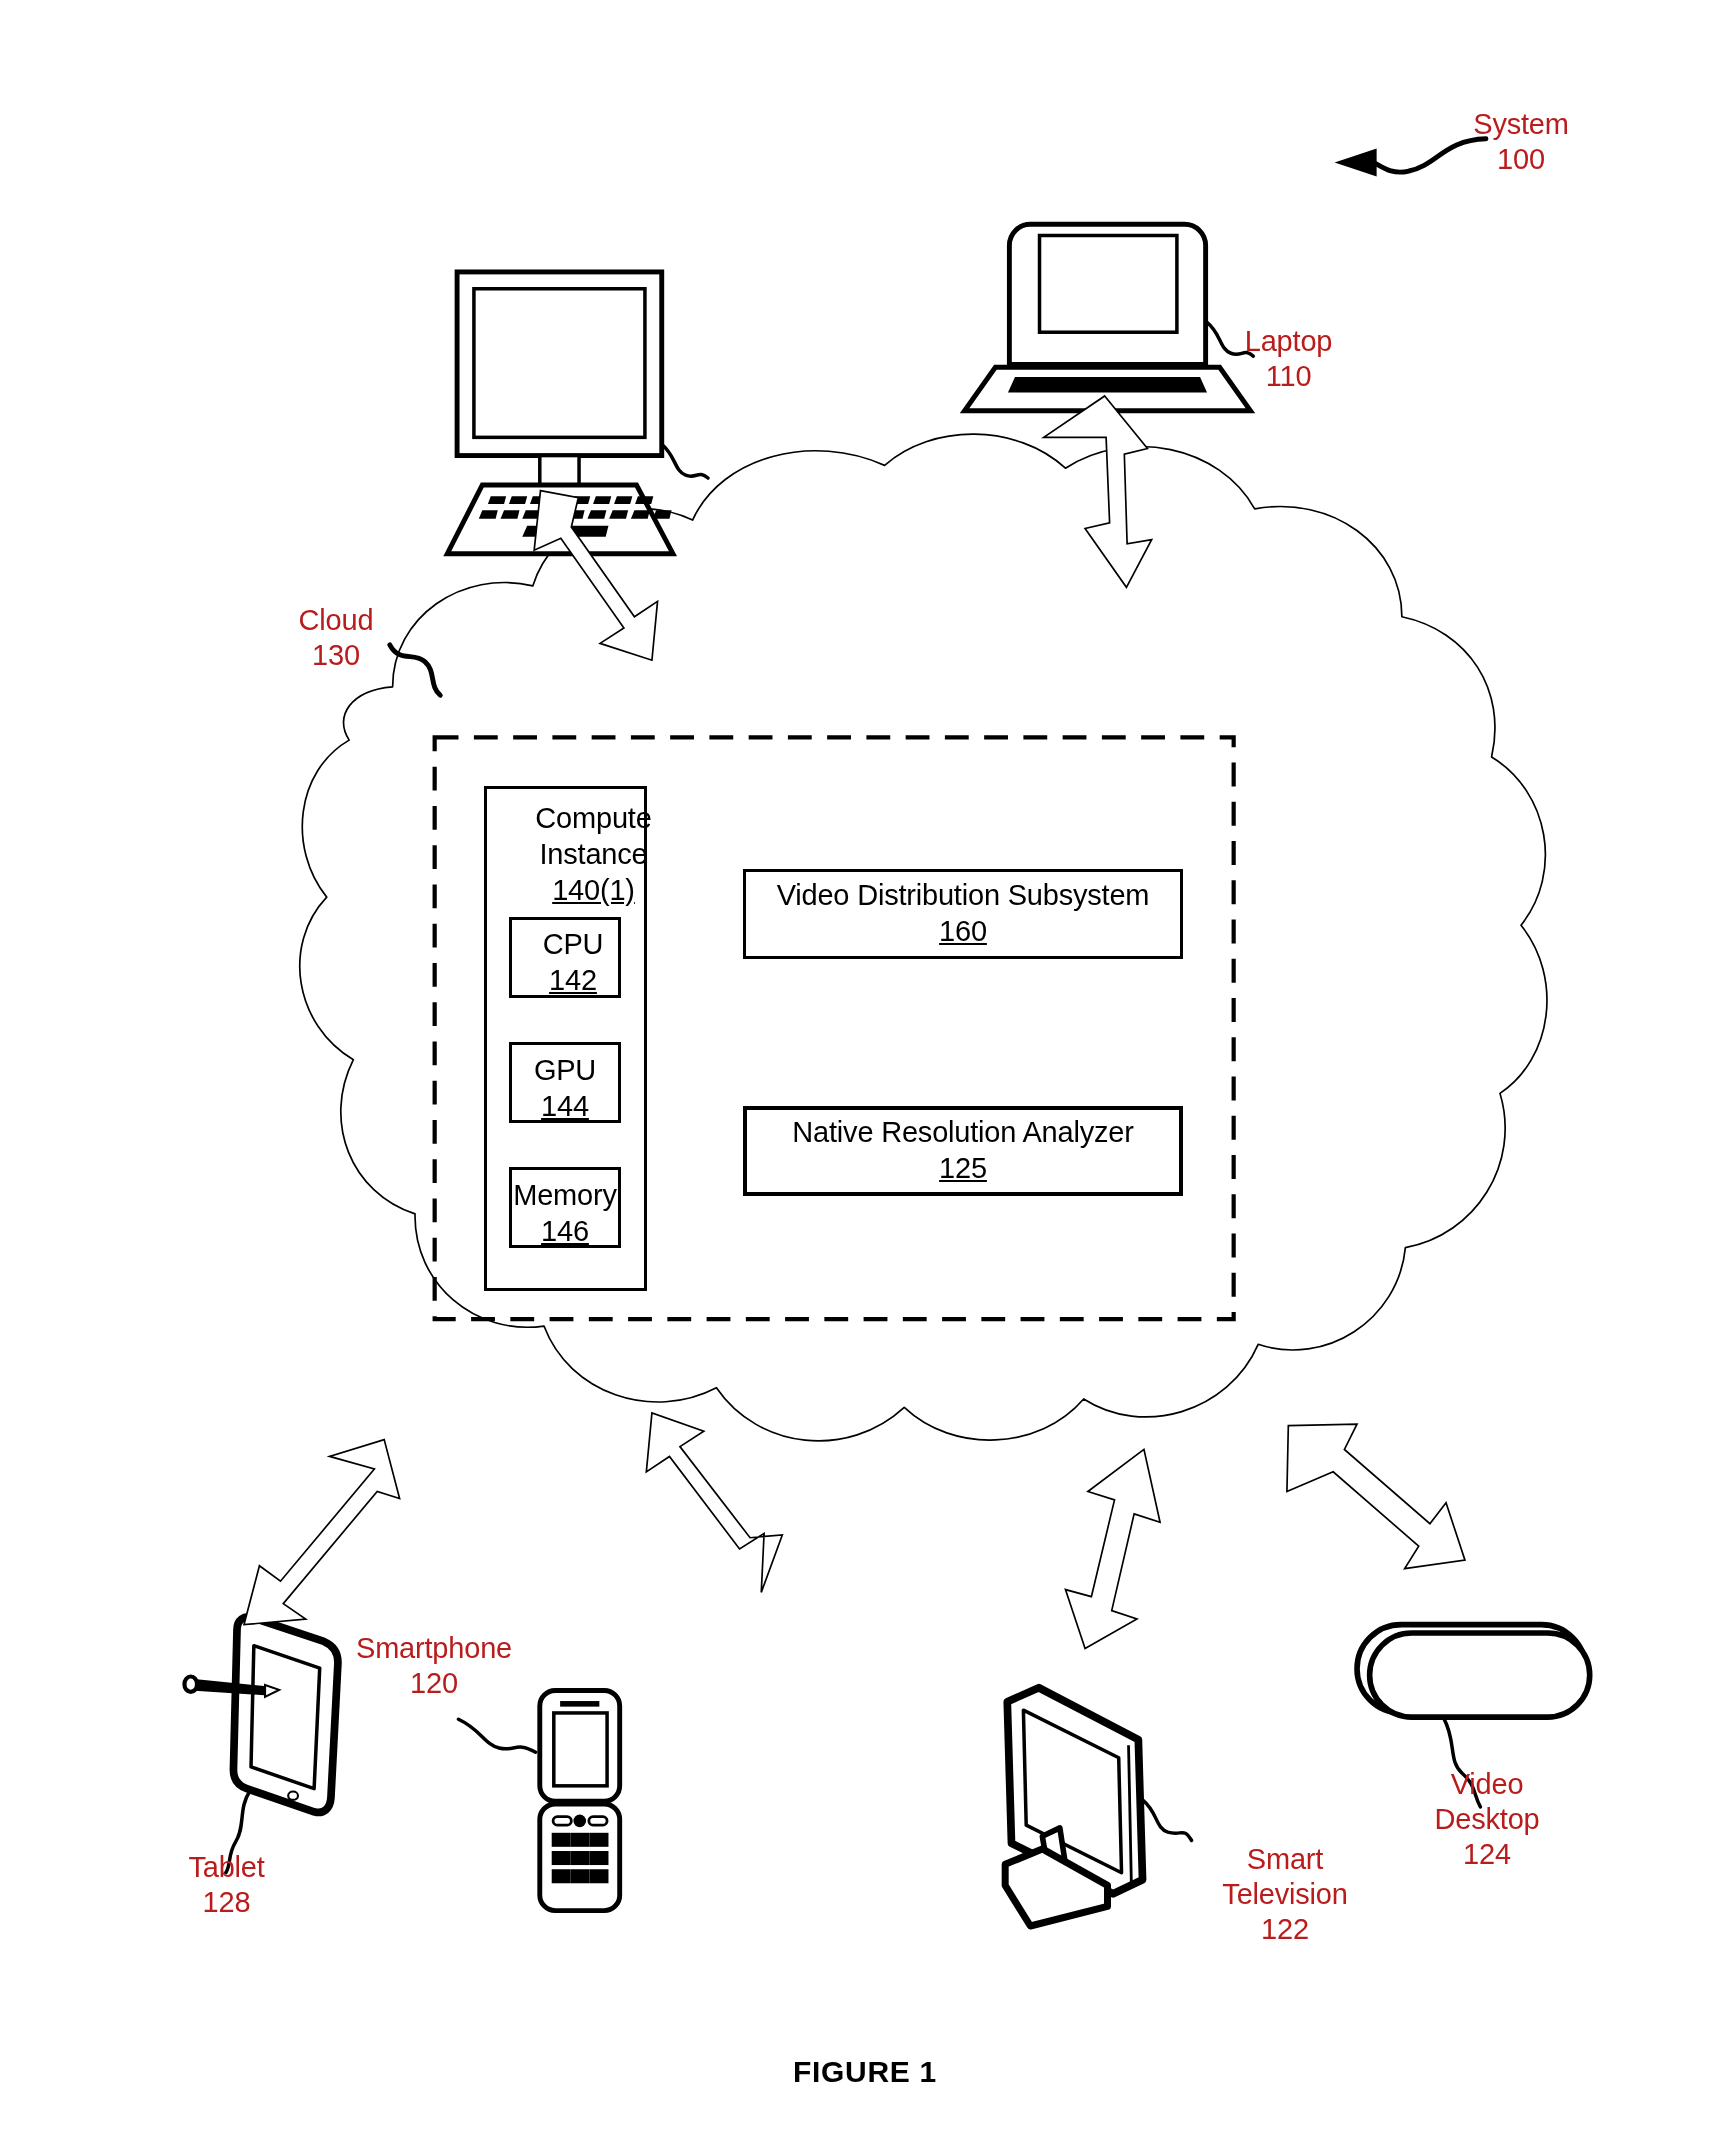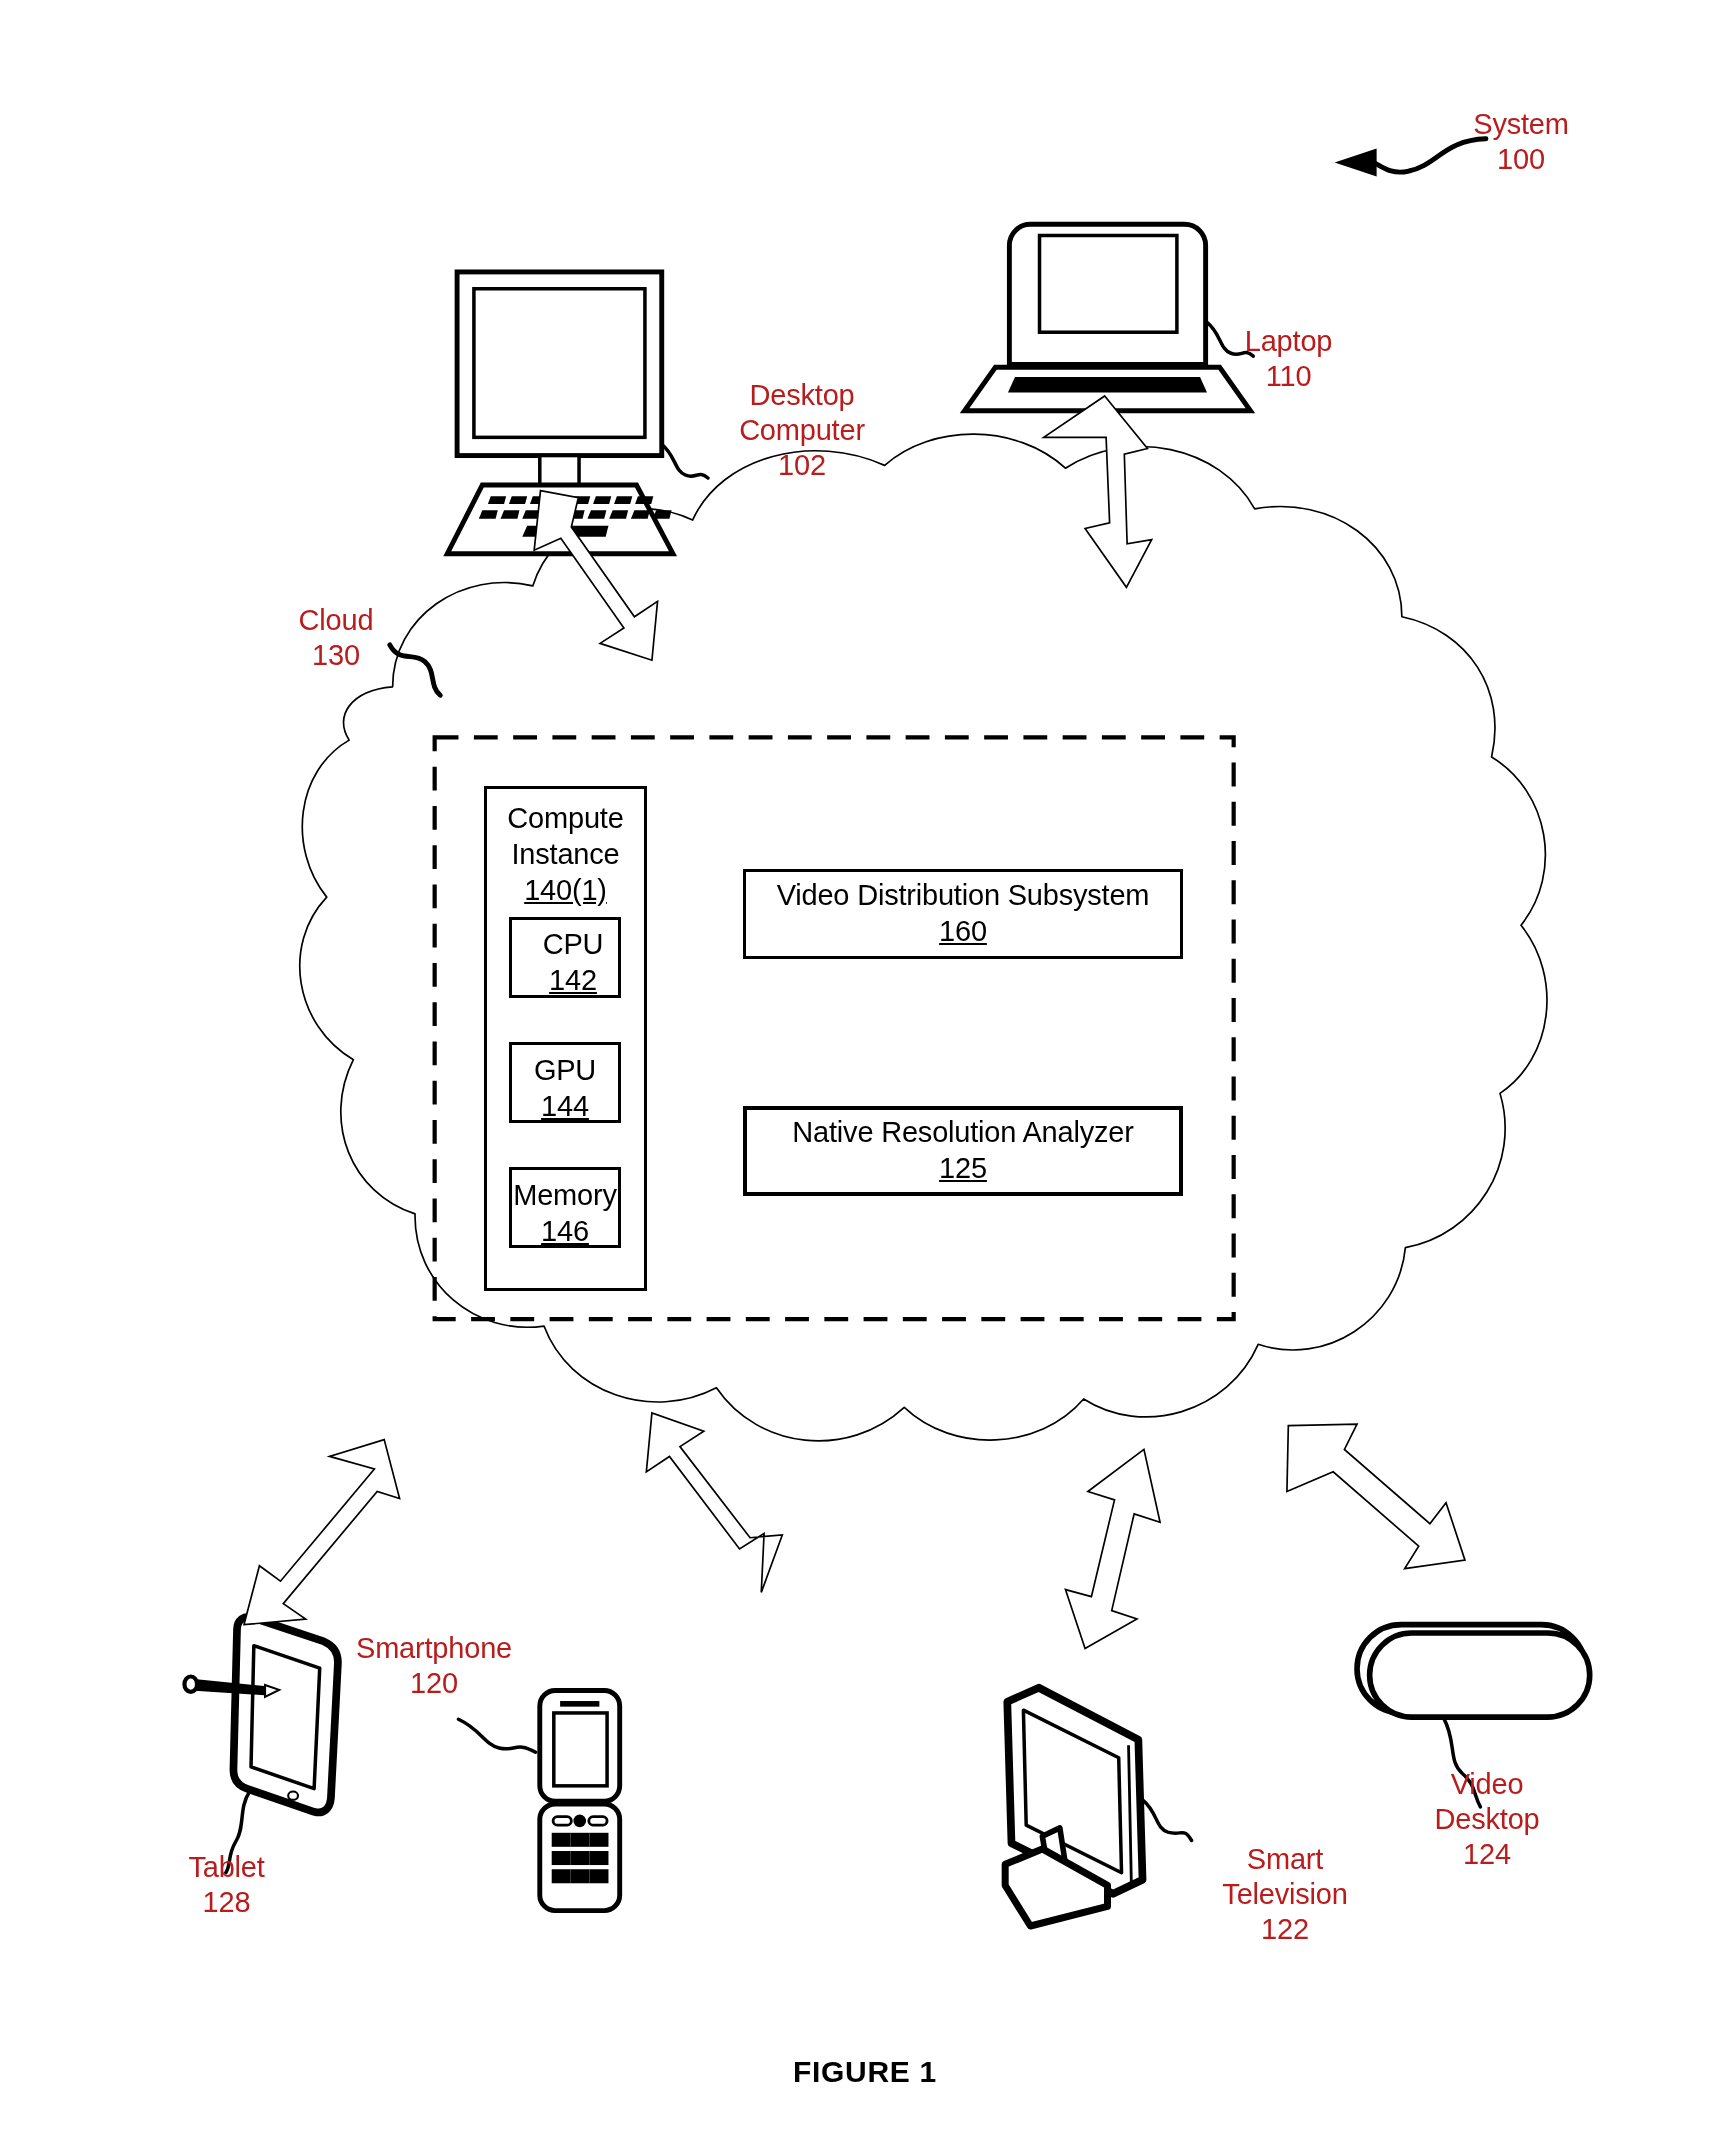--- a/index.html
+++ b/index.html
@@ -322,21 +322,21 @@
                  L 1836 2128
                  Z"></path>
       </g>
     </g>
 
     <rect x="620" y="1052" width="1140" height="830" fill="none" stroke="#000" stroke-width="6" stroke-dasharray="34 22"></rect>
 
   </svg>
 
   <div class="rect" style="left:484px; top:786px; width:163px; height:505px; border-width:3.5px;"></div>
-  <div class="boxlbl" style="left:484px; top:800px; width:163px;"><span>Compute</span>
+  <div class="boxlbl" style="left:484px; top:800px; width:163px;padding-left:28px;"><span>Compute</span>
 <span>Instance</span><span class="ref">140(1)</span></div>
 
   <div class="rect" style="left:509px; top:917px; width:112px; height:81px; border-width:3.5px;"></div>
   <div class="boxlbl" style="left:509px; top:926px; width:128px;"><span>CPU</span><span class="ref">142</span></div>
 
   <div class="rect" style="left:509px; top:1042px; width:112px; height:81px; border-width:3.5px;"></div>
   <div class="boxlbl" style="left:509px; top:1052px; width:112px;"><span>GPU</span><span class="ref">144</span></div>
 
   <div class="rect" style="left:509px; top:1167px; width:112px; height:81px; border-width:3.5px;"></div>
   <div class="boxlbl" style="left:509px; top:1177px; width:112px;"><span>Memory</span><span class="ref">146</span></div>
@@ -344,22 +344,20 @@
   <div class="rect" style="left:743px; top:869px; width:440px; height:90px; border-width:3.5px;"></div>
   <div class="boxlbl" style="left:743px; top:877px; width:440px;"><span>Video Distribution Subsystem</span><span class="ref">160</span></div>
 
   <div class="rect thick" style="left:743px; top:1106px; width:440px; height:90px;"></div>
   <div class="boxlbl" style="left:743px; top:1114px; width:440px;"><span>Native Resolution Analyzer</span><span class="ref">125</span></div>
 
   <div class="lbl" style="left:1430px; top:107px; width:182px;"><span>System</span><span class="num">100</span></div>
 
   <div class="lbl" style="left:266px; top:603px; width:140px;"><span>Cloud</span><span class="num">130</span></div>
 
-  <div class="lbl" style="left:704px; top:378px; width:196px;"><span>Desktop</span>
-<span>Computer</span><span class="num">102</span></div>
 
   <div class="lbl" style="left:1208px; top:324px; width:161px;"><span>Laptop</span><span class="num">110</span></div>
 
   <div class="lbl" style="left:146px; top:1850px; width:161px;"><span>Tablet</span><span class="num">128</span></div>
 
   <div class="lbl" style="left:336px; top:1631px; width:196px;"><span>Smartphone</span><span class="num">120</span></div>
 
   <div class="lbl" style="left:1166px; top:1842px; width:238px;"><span>Smart</span>
 <span>Television</span><span class="num">122</span></div>
 

